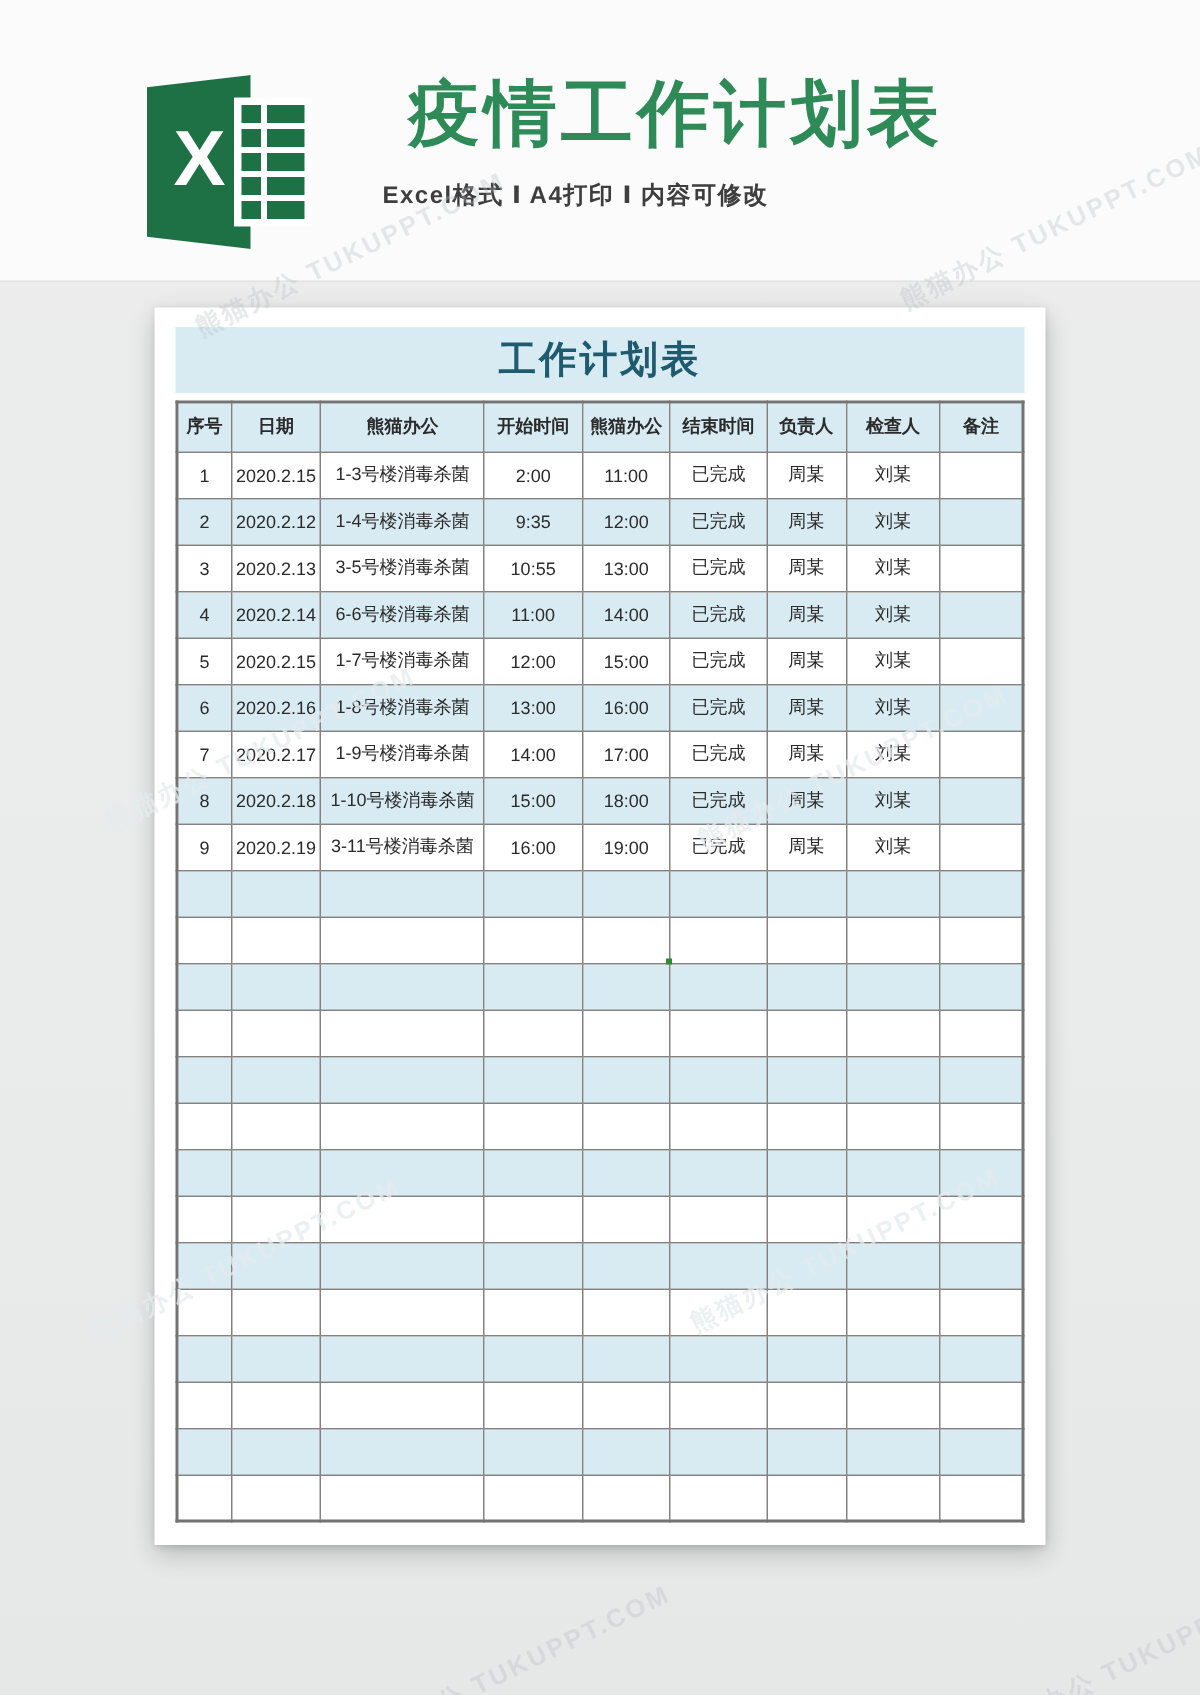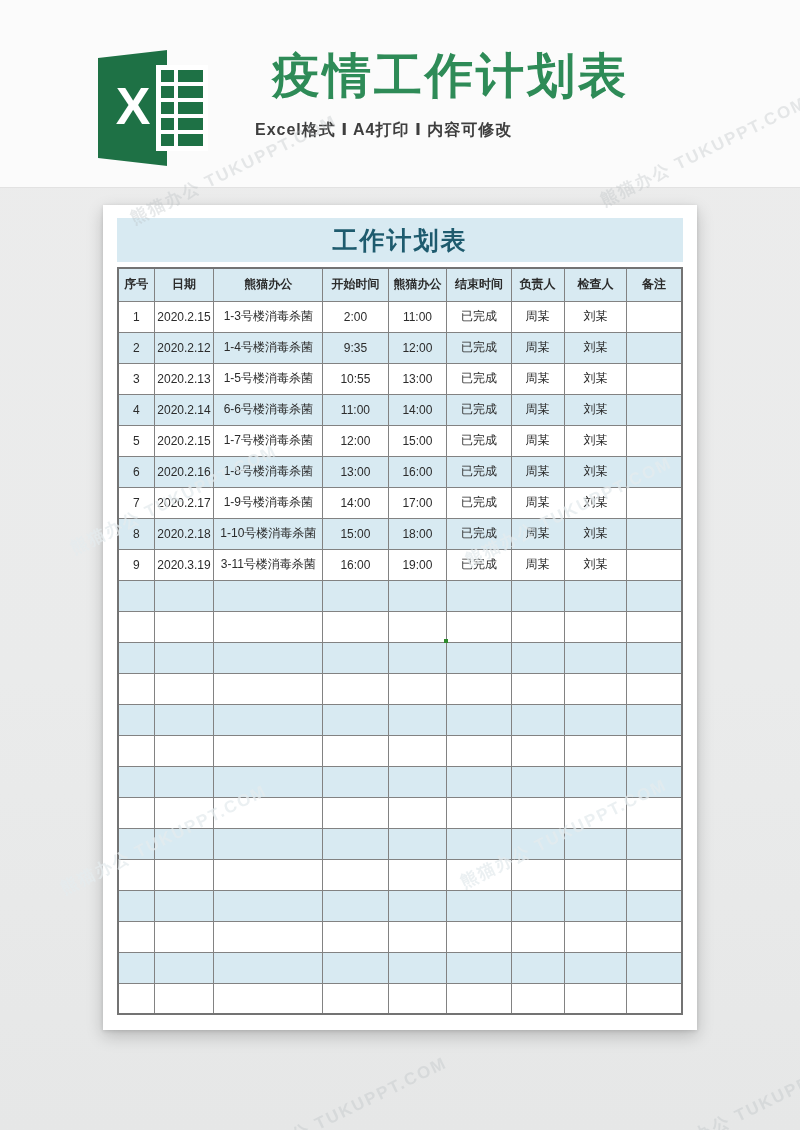--- a/index.html
+++ b/index.html
@@ -132,21 +132,21 @@
             <td>9:35</td>
             <td>12:00</td>
             <td>已完成</td>
             <td>周某</td>
             <td>刘某</td>
             <td></td>
           </tr>
           <tr>
             <td>3</td>
             <td>2020.2.13</td>
-            <td>1-5号楼消毒杀菌</td>
+            <td>3-5号楼消毒杀菌</td>
             <td>10:55</td>
             <td>13:00</td>
             <td>已完成</td>
             <td>周某</td>
             <td>刘某</td>
             <td></td>
           </tr>
           <tr class="stripe">
             <td>4</td>
             <td>2020.2.14</td>
@@ -197,21 +197,21 @@
             <td>1-10号楼消毒杀菌</td>
             <td>15:00</td>
             <td>18:00</td>
             <td>已完成</td>
             <td>周某</td>
             <td>刘某</td>
             <td></td>
           </tr>
           <tr>
             <td>9</td>
-            <td>2020.3.19</td>
+            <td>2020.2.19</td>
             <td>3-11号楼消毒杀菌</td>
             <td>16:00</td>
             <td>19:00</td>
             <td>已完成</td>
             <td>周某</td>
             <td>刘某</td>
             <td></td>
           </tr>
           <tr class="stripe">
             <td></td>

